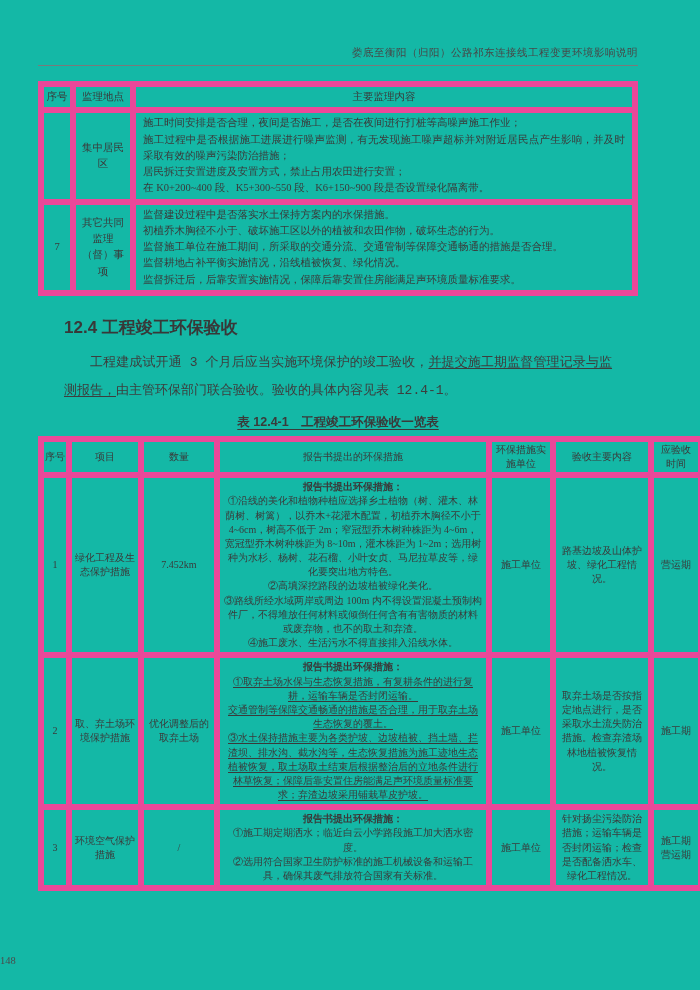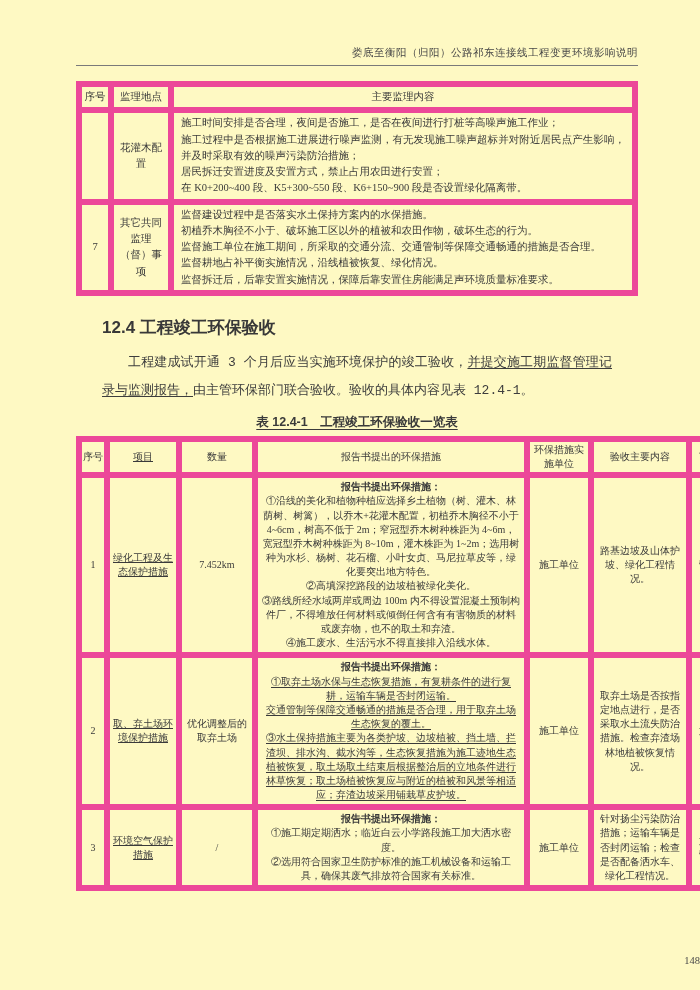--- a/index.html
+++ b/index.html
@@ -1,20 +1,20 @@
 <!DOCTYPE html>
 <html><head>
 <meta charset="utf-8">
 <style>
   html,body { margin:0; padding:0; background:#e8e8e8; }
   .doc {
-    width:700px; height:990px; background:#fef9c3; margin:0 auto;
+    width:700px; height:990px; background:#14b8a6; margin:0 auto;
     font-family:"Liberation Serif","DejaVu Serif",serif;
     color:#3a3a3a; position:relative; overflow:hidden; box-sizing:border-box;
-    padding:46px 62px 0 76px;
+    padding:46px 62px 0 38px;
   }
   .pagehead {
     text-align:right; font-size:10.5px; letter-spacing:0.5px;
     padding-bottom:5px; border-bottom:1.5px solid #7a7a7a; margin-bottom:15px;
     color:#474747;
   }
   table { border-collapse:collapse; width:100%; table-layout:fixed; }
   td { border:6px solid #ec4899; vertical-align:middle; }
 
   
@@ -41,54 +41,54 @@
     font-family:"Liberation Sans","DejaVu Sans",sans-serif;
     text-align:center; font-weight:bold; font-size:12.5px;
     margin:9px 0 5px 0;
   }
   .caption span { text-decoration:underline; text-underline-offset:3px; }
 
   
   .t2 { font-size:10px; line-height:1.42; }
   .t2 td { padding:1px 3px; text-align:center; }
   .t2 .c-no   { width:20px; padding:1px 1px; }
-  .t2 .c-item { width:60px;text-decoration:underline; }
+  .t2 .c-item { width:60px; }
   .t2 .c-qty  { width:64px; }
   .t2 .c-ms   { width:258px; padding:2px 4px; }
   .t2 .c-unit { width:52px; }
   .t2 .c-chk  { width:84px; padding:2px 4px; }
   .t2 .c-time { width:38px; }
   .t2 .hd td  { text-align:center; }
   .m-title {
     font-family:"Liberation Sans","DejaVu Sans",sans-serif;
     font-weight:bold; text-align:center; margin:0;
   }
   .t2 p { margin:0; text-align:center; }
   .footer {
     position:absolute; bottom:24px; left:0; width:700px;
-    text-align:right; font-size:10.5px; color:#4a4a4a;
+    text-align:left; font-size:10.5px; color:#4a4a4a;
   }
 </style>
 </head>
 <body>
 
 <div class="doc">
 
   <div class="pagehead">娄底至衡阳（归阳）公路祁东连接线工程变更环境影响说明</div>
 
   <table class="t1">
     <tbody>
         <tr class="hd">
       <td class="c-no">序号</td>
       <td class="c-place">监理地点</td>
       <td class="c-main">主要监理内容</td>
     </tr>
     <tr>
       <td class="c-no"></td>
-      <td class="c-place">花灌木配置</td>
+      <td class="c-place">集中居民区</td>
       <td class="c-content">
         <div>施工时间安排是否合理，夜间是否施工，是否在夜间进行打桩等高噪声施工作业；</div>
         <div>施工过程中是否根据施工进展进行噪声监测，有无发现施工噪声超标并对附近居民点产生影响，并及时采取有效的噪声污染防治措施；</div>
         <div>居民拆迁安置进度及安置方式，禁止占用农田进行安置；</div>
         <div>在 K0+200~400 段、K5+300~550 段、K6+150~900 段是否设置绿化隔离带。</div>
       </td>
     </tr>
     <tr>
       <td class="c-no">7</td>
       <td class="c-place">其它共同监理（督）事项</td>
@@ -138,21 +138,21 @@
     </tr>
 
     <tr>
       <td class="c-no">2</td>
       <td class="c-item">取、弃土场环境保护措施</td>
       <td class="c-qty">优化调整后的取弃土场</td>
       <td class="c-ms">
         <p class="m-title">报告书提出环保措施：</p>
         <p class="u">①取弃土场水保与生态恢复措施，有复耕条件的进行复耕，运输车辆是否封闭运输。</p>
         <p class="u">交通管制等保障交通畅通的措施是否合理，用于取弃土场生态恢复的覆土。</p>
-        <p class="u">③水土保持措施主要为各类护坡、边坡植被、挡土墙、拦渣坝、排水沟、截水沟等，生态恢复措施为施工迹地生态植被恢复，取土场取土结束后根据整治后的立地条件进行林草恢复；取土场植被恢复应与附近的植被和风景等相适应；弃渣边坡采用铺栽草皮护坡。</p>
+        <p class="u">③水土保持措施主要为各类护坡、边坡植被、挡土墙、拦渣坝、排水沟、截水沟等，生态恢复措施为施工迹地生态植被恢复，取土场取土结束后根据整治后的立地条件进行林草恢复；保障后靠安置住房能满足声环境质量标准要求；弃渣边坡采用铺栽草皮护坡。</p>
       </td>
       <td class="c-unit">施工单位</td>
       <td class="c-chk">取弃土场是否按指定地点进行，是否采取水土流失防治措施。检查弃渣场林地植被恢复情况。</td>
       <td class="c-time">施工期</td>
     </tr>
 
     <tr>
       <td class="c-no">3</td>
       <td class="c-item">环境空气保护措施</td>
       <td class="c-qty">/</td>

